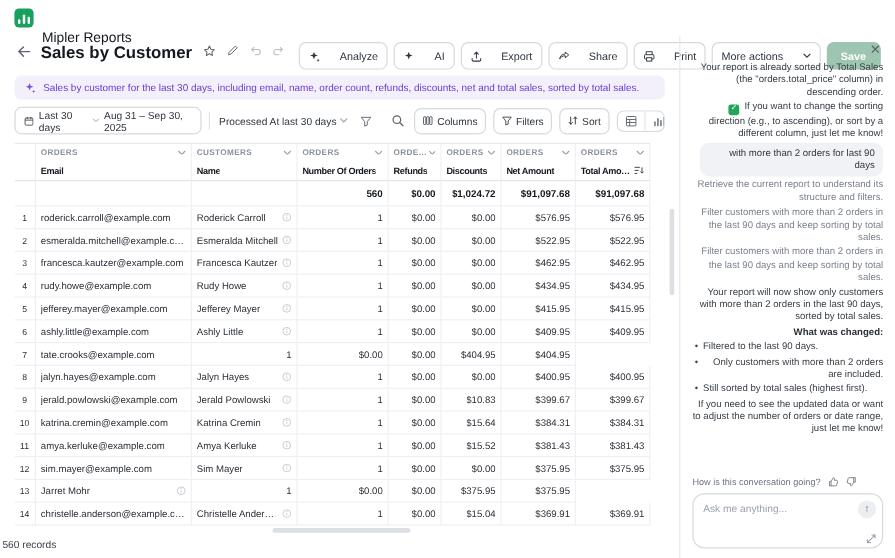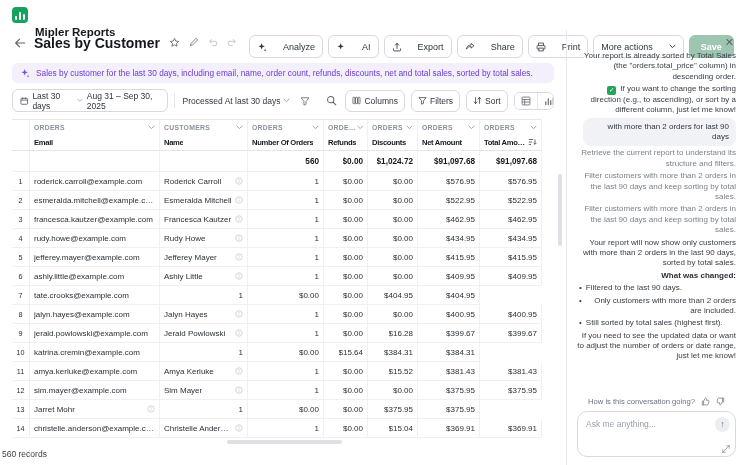--- a/index.html
+++ b/index.html
@@ -9,21 +9,21 @@
     font-family:"Liberation Sans", sans-serif; color:#262b33;
     -webkit-font-smoothing:antialiased;
   }
   .app { width:746px; height:465px; display:flex; flex-direction:column; }
 
   
   .topbar { height:30px; min-height:30px; display:flex; align-items:center; gap:7px; padding:0 12px; }
   .logo { width:16px; height:16px; border-radius:4px; background:#17a05e; display:flex; align-items:flex-end; justify-content:center; gap:1.5px; padding:3px 3px; }
   .logo i { display:block; width:2.5px; background:#fff; border-radius:1px; }
   .logo i:nth-child(1){height:4px;} .logo i:nth-child(2){height:8px;} .logo i:nth-child(3){height:6px;}
-  .brand { font-size:11.5px; font-weight:bold; color:#14181f;margin-top:34px; }
+  .brand { font-size:11.5px; font-weight:normal; color:#14181f;margin-top:34px; }
 
   .content { flex:1; display:flex; min-height:0; }
   .main { flex:1; min-width:0; display:flex; flex-direction:column; }
 
   
   .report-header { display:flex; align-items:flex-start; gap:5px; padding:5px 12px 4px; }
   .icon-btn { background:none; border:none; padding:2px; color:#5d646e; display:flex; align-items:center; cursor:pointer; font-family:inherit; }
   .icon-btn.dim { color:#b7bdc5; }
   .rh-title { font-size:14px; font-weight:bold; color:#14181f; margin:0 2px 0 1px; white-space:nowrap; }
   .spacer { flex:1; }
@@ -83,21 +83,21 @@
           font-size:8px; line-height:1.3; color:#3a4049; padding-top:2px;text-align:right; }
   .msg { }
   .msg-user { align-self:flex-end; background:#f1f2f5; border-radius:8px; padding:4px 7px; color:#2f3640; max-width:96%; }
   .msg-tool { color:#7b828c; }
   .msg-heading { font-weight:bold; color:#2a2f37; }
   .msg-bullet { display:flex; gap:4px; padding-left:2px; }
   .bullet-dot { flex:none; }
   .check-badge { display:inline-flex; align-items:center; justify-content:center; width:9px; height:9px;
                  background:#23a55a; color:#fff; border-radius:2px; font-size:6.5px; margin-right:2px;
                  vertical-align:-1px; }
-  .feedback { display:flex; align-items:center; justify-content:center; gap:6px; font-size:7.6px;
+  .feedback { display:flex; align-items:center; gap:6px; font-size:7.6px;
               color:#6b7280; padding:6px 0 5px; }
   .feedback button { background:none; border:none; color:#6b7280; padding:0; display:flex; cursor:pointer; }
   .chat-input { position:relative; border:1px solid #d6dade; border-radius:10px; height:46px; min-height:46px; }
   .chat-textarea { width:100%; height:100%; border:none; outline:none; resize:none; background:transparent;
                    font-family:inherit; font-size:8.5px; color:#2a2f37; padding:7px 24px 14px 8px; }
   .chat-textarea::placeholder { color:#9aa1ab; }
   .send-btn { position:absolute; top:5px; right:5px; width:15px; height:15px; border-radius:50%;
               background:#eceef1; border:none; color:#6b7280; font-size:9px; line-height:1;
               display:flex; align-items:center; justify-content:center; cursor:pointer; font-family:inherit; }
   .expand-btn { position:absolute; bottom:3px; right:5px; background:none; border:none; color:#9aa1ab;
@@ -640,33 +640,43 @@
                   </svg>
                 </span>
               </div>
               <div class="tcell num">
                 <span>1</span>
               </div>
               <div class="tcell num">
                 <span>$0.00</span>
               </div>
               <div class="tcell num">
-                <span>$16.28</span>
+                <span>$10.83</span>
               </div>
               <div class="tcell num">
                 <span>$399.67</span>
               </div>
               <div class="tcell num">
                 <span>$399.67</span>
               </div>
             </div>
             <div class="trow body-row">
               <div class="tcell rownum">10</div>
               <div class="tcell">
                 <span>katrina.cremin@example.com</span>
+              </div>
+              <div class="tcell name-cell">
+                <span>Katrina Cremin</span>
+                <span class="row-info">
+                  <svg viewBox="0 0 10 10" width="8" height="8">
+                    <circle cx="5" cy="5" r="4" fill="none" stroke="#c6cbd2" stroke-width="1"></circle>
+                    <path d="M5 4.6v2.4" stroke="#c6cbd2" stroke-width="1"></path>
+                    <circle cx="5" cy="2.9" r=".7" fill="#c6cbd2"></circle>
+                  </svg>
+                </span>
               </div>
               <div class="tcell num">
                 <span>1</span>
               </div>
               <div class="tcell num">
                 <span>$0.00</span>
               </div>
               <div class="tcell num">
                 <span>$15.64</span>
               </div>

